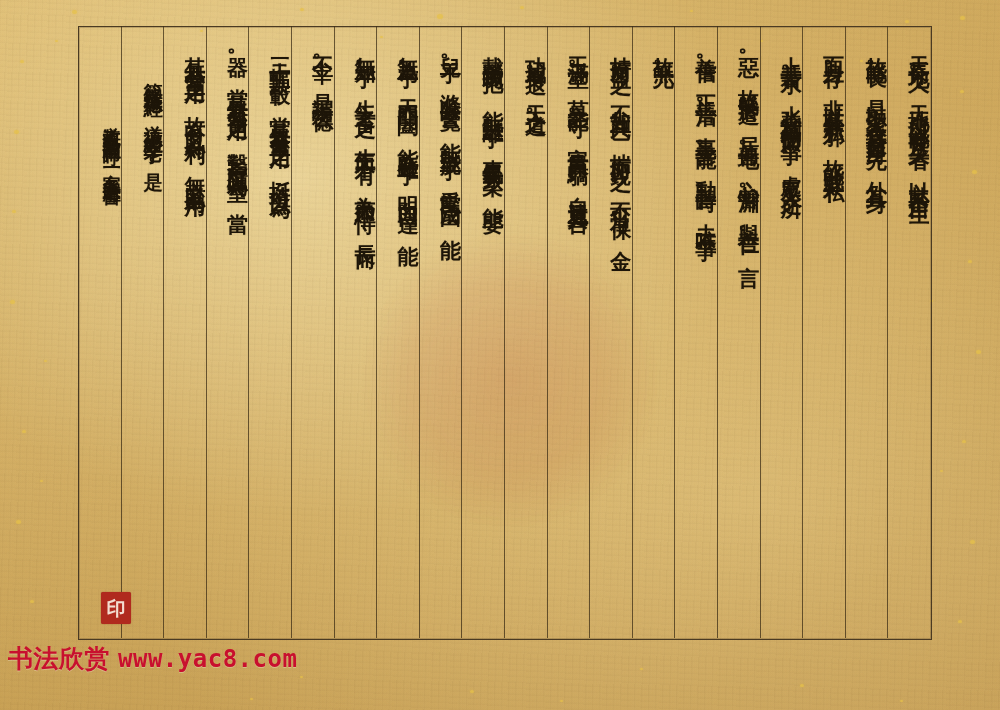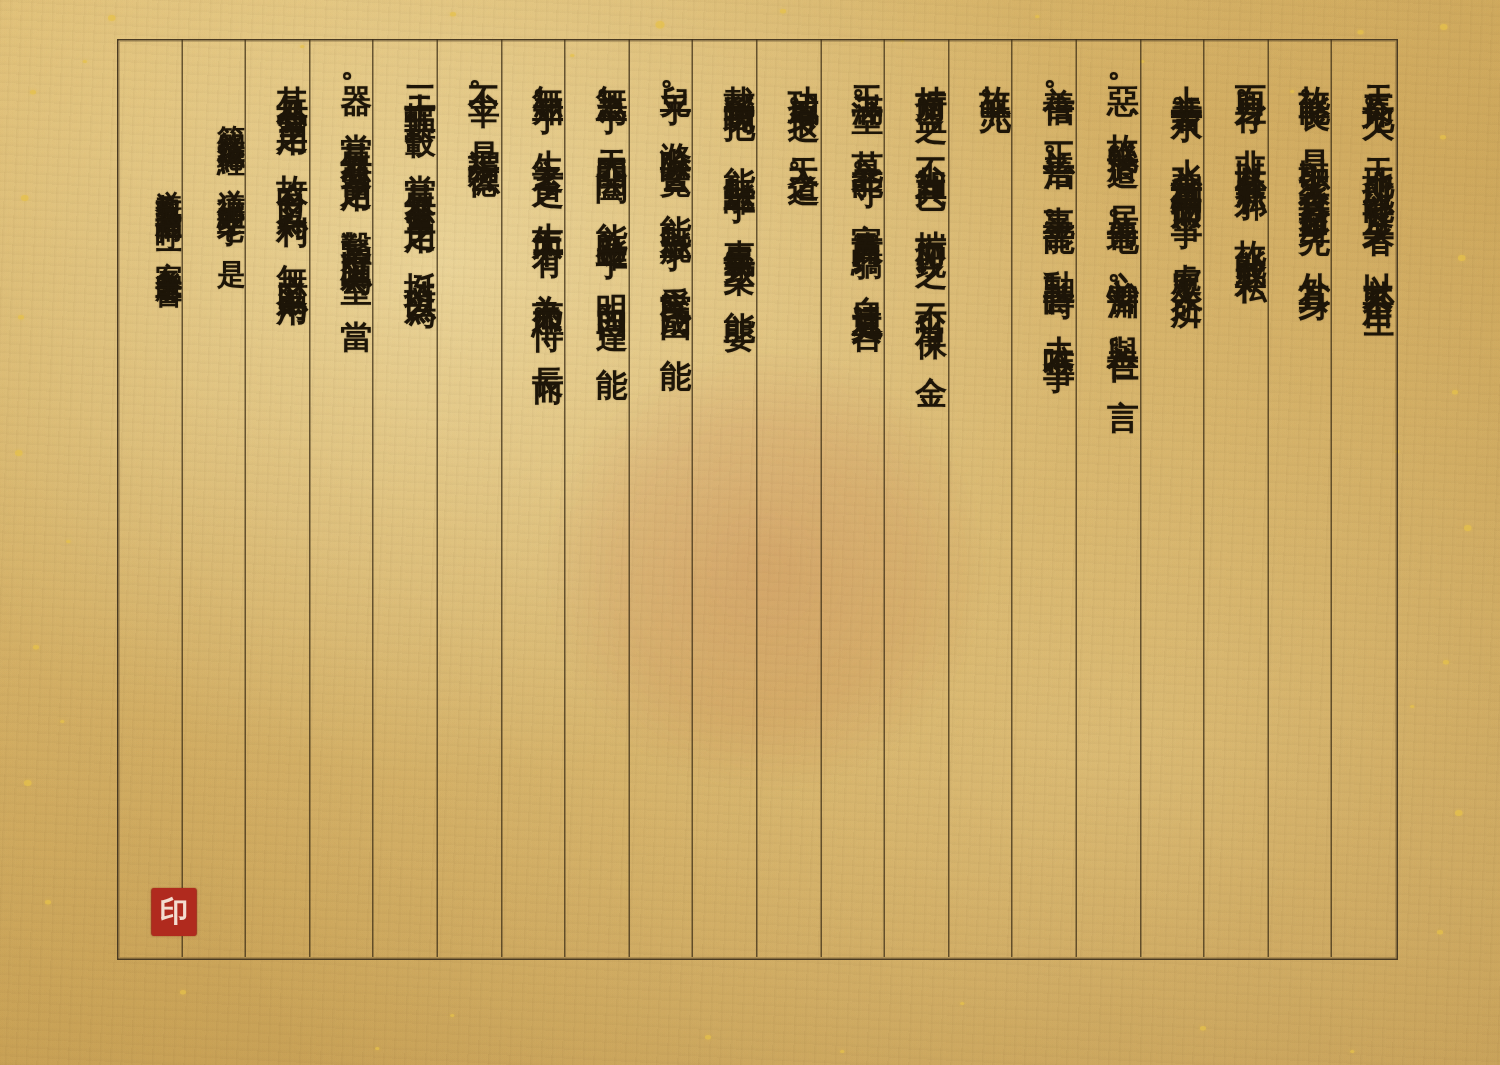--- a/index.html
+++ b/index.html
@@ -252,14 +252,18 @@
       <div class="vcol">器。當其無有器之用。鑿戶牖以為室。當</div>
       <div class="vcol">其無有室之用。故有之以為利。無之以為用。</div>
       <div class="vcol colophon">節錄道德經。道德經即老子。是</div>
       <div class="vcol colophon-2">道教對老子的稱呼。一家冬宗雕書</div>
     </div>
 
   <div class="seal">
     <span class="seal-glyph">印</span>
   </div>
 
+  <div class="watermark">
+    <span>书法欣赏</span>
+    <span class="url">www.yac8.com</span>
+  </div>
 
 </div>
 
 </body></html>

